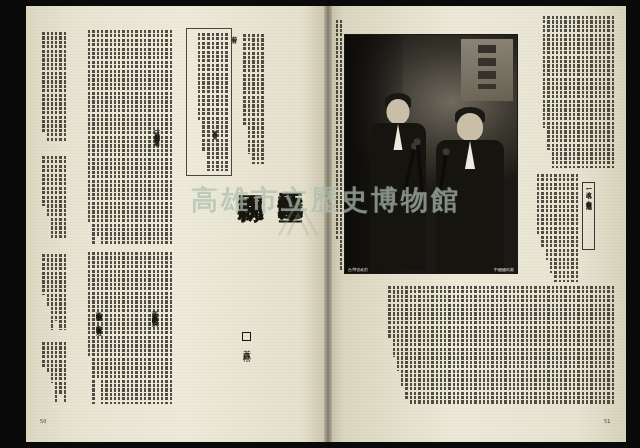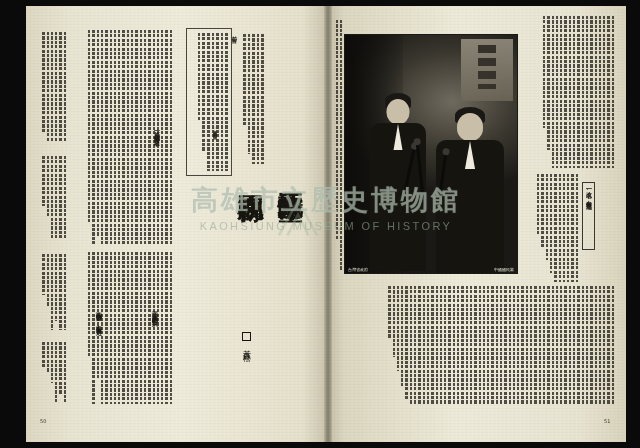--- a/index.html
+++ b/index.html
@@ -531,16 +531,15 @@
     <div class="folio" style="left:578px; top:412px;">51</div>
 
     <svg class="wm-logo" viewBox="0 0 60 60">
       <g fill="none" stroke="rgba(150,175,150,.6)" stroke-width="3">
         <path d="M8 50 L30 10 L52 50"></path>
         <path d="M18 50 L30 26 L42 50"></path>
       </g>
     </svg>
     <div class="watermark">
       <div class="cjk">高雄市立歷史博物館</div>
-      <div class="en">KAOHSIUNG MUSEUM OF HISTORY</div>
     </div>
   </div>
 </div>
 
 </body></html>

